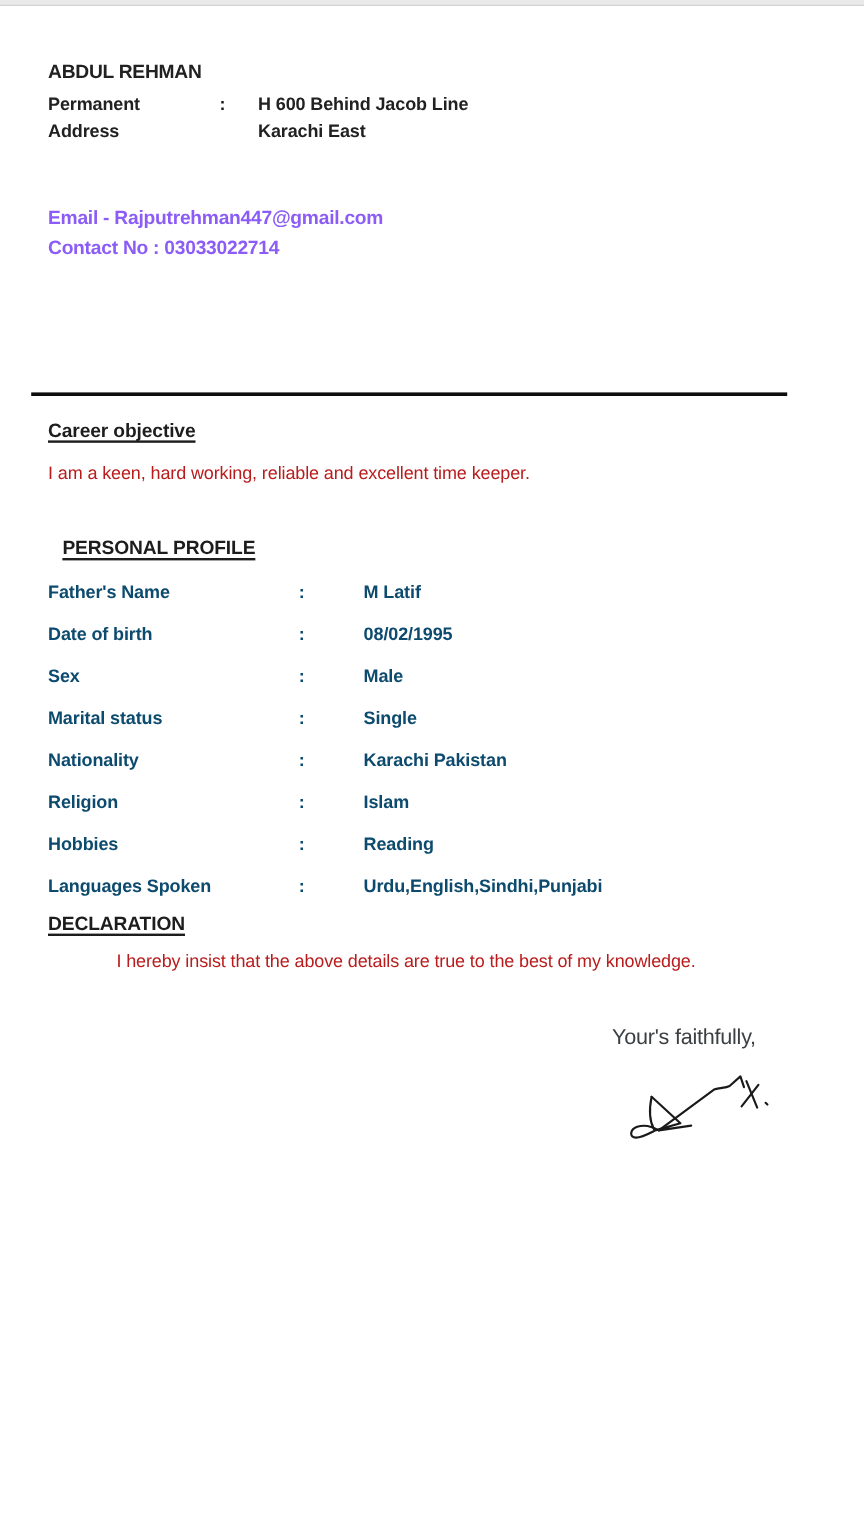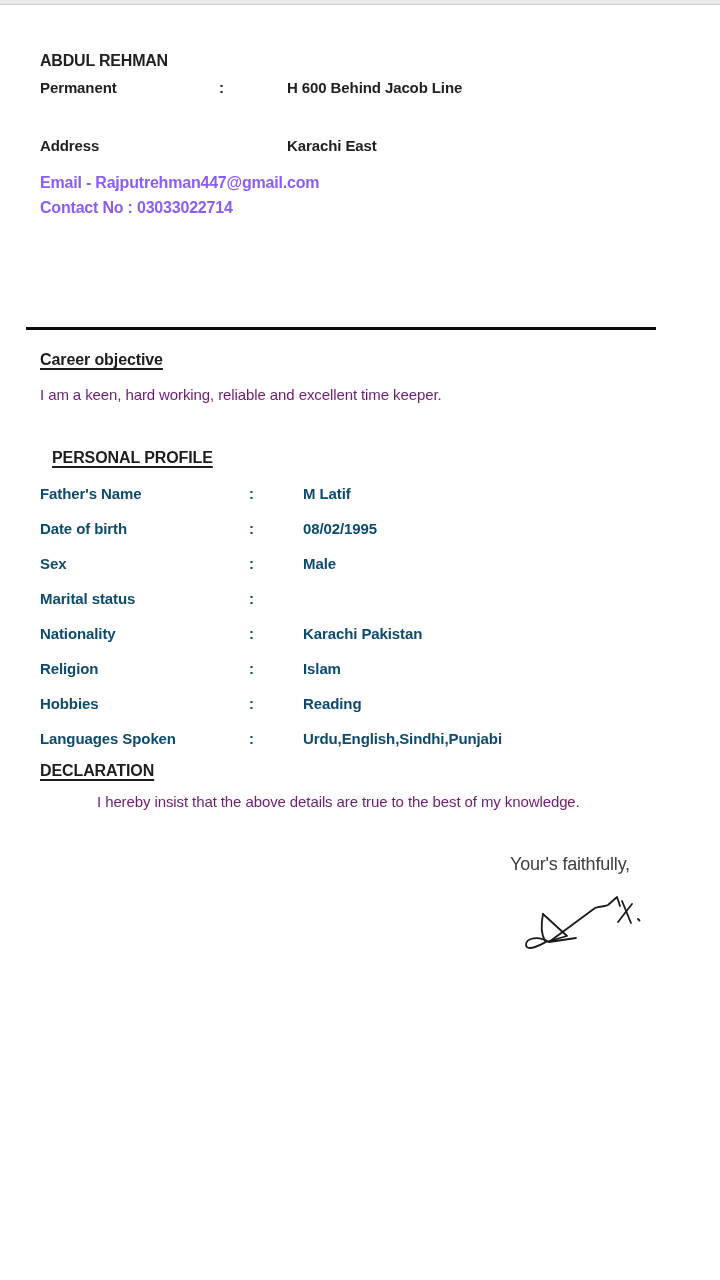--- a/index.html
+++ b/index.html
@@ -16,21 +16,20 @@
   .doc-name{
     left:40px; top:52px; font-size:16px; font-weight:bold;
     letter-spacing:-0.2px; color:#212121;
   }
 
   .address-block{
     left:40px; top:77px;
     display:grid; grid-template-columns:143px 32px auto;
     font-size:15px; font-weight:bold; line-height:22px; color:#212121;
     letter-spacing:-0.1px;
-    gap:36px;
   }
 
   .contact-block{
     left:40px; top:170px; line-height:25px;
     font-size:16px; font-weight:bold; letter-spacing:-0.2px;
   }
 
   .divider{
     left:26px; top:327px; width:630px; height:3px; background:#0d0d0d;
   }
@@ -38,21 +37,21 @@
   .section-heading{
     font-size:16px; font-weight:bold; color:#1d1d1d; letter-spacing:-0.1px;
     text-decoration:underline;
     text-decoration-thickness:2px;
     text-underline-offset:3px;
   }
   .h-objective{ left:40px; top:351px;text-align:right; }
   .h-profile{ left:52px; top:449px; }
   .h-declaration{ left:40px; top:762px; }
 
-  .body-text{ font-size:15px; color:#701a75; letter-spacing:-0.1px; }
+  .body-text{ font-size:15px; color:#b91c1c; letter-spacing:-0.1px; }
   .objective-text{ left:40px; top:386px; }
   .declaration-text{ left:97px; top:793px; }
 
   .profile-table{
     left:40px; top:476px; width:600px;
   }
   .profile-row{
     display:flex; height:35px; align-items:center;
     font-size:15px; font-weight:bold; color:#0c4a6e; letter-spacing:-0.1px;
   }
@@ -107,20 +106,21 @@
     <span class="p-value">08/02/1995</span>
   </div>
   <div class="profile-row">
     <span class="p-label">Sex</span>
     <span class="p-colon">:</span>
     <span class="p-value">Male</span>
   </div>
   <div class="profile-row">
     <span class="p-label">Marital status</span>
     <span class="p-colon">:</span>
+    <span class="p-value">Single</span>
   </div>
   <div class="profile-row">
     <span class="p-label">Nationality</span>
     <span class="p-colon">:</span>
     <span class="p-value">Karachi Pakistan</span>
   </div>
   <div class="profile-row">
     <span class="p-label">Religion</span>
     <span class="p-colon">:</span>
     <span class="p-value">Islam</span>

